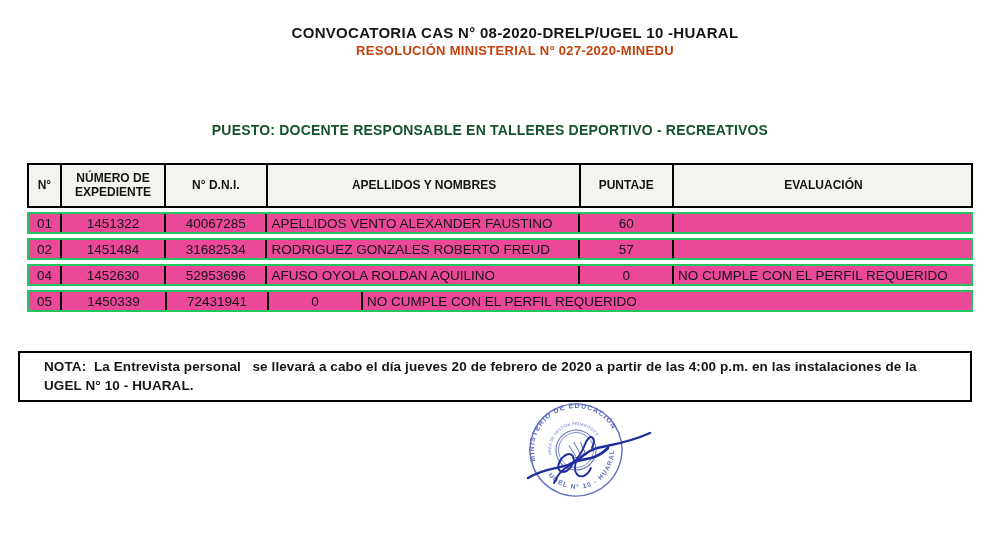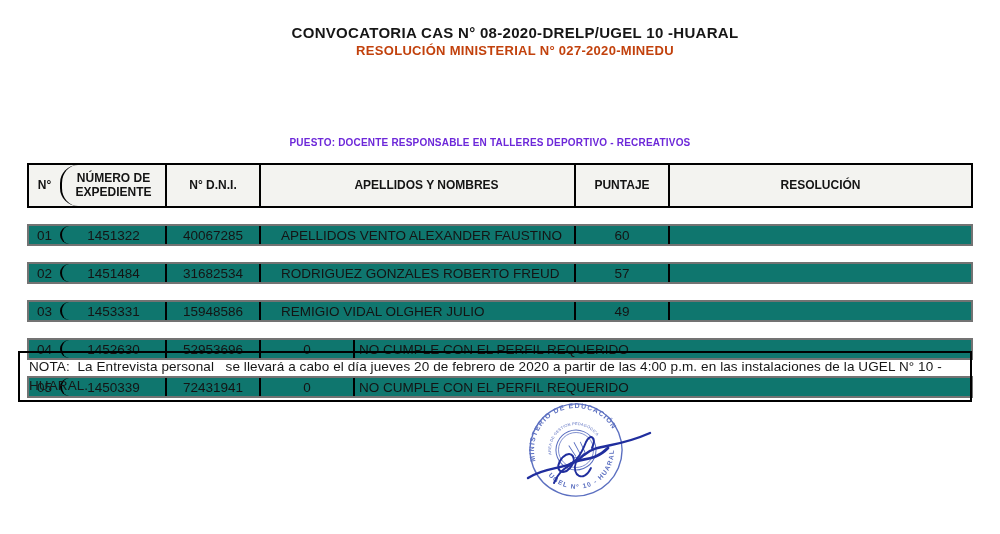--- a/index.html
+++ b/index.html
@@ -33,47 +33,47 @@
   .title-line3 {
     font-size: 13px;
     font-weight: bold;
     letter-spacing: 0.3px;
     line-height: 17px;
     white-space: pre-wrap;
     color: #c2410c;
   }
   .position-line {
     position: absolute;
-    top: 137px; left: 0;
+    top: 122px; left: 0;
     width: 980px;
     text-align: center;
-    font-size: 10px;
+    font-size: 14px;
     font-weight: bold;
     letter-spacing: 0.2px;
-    color: #6d28d9;
+    color: #14532d;
   }
   
   .results-table {
     position: absolute;
     left: 27px; top: 163px;
     width: 946px;
   }
   .results-table * { box-sizing: border-box; }
   .thead {
     display: flex;
     border: 2px solid #000;
     height: 45px;
     background: #f3f3f0;
   }
   .trow {
     display: flex;
-    border: 2px solid #737373;
+    border: 2px solid #22c55e;
     height: 22px;
-    margin-top: 16px;
-    background: #0f766e;
+    margin-top: 4px;
+    background: #ec4899;
   }
   .hcell {
     display: flex;
     align-items: center;
     justify-content: center;
     text-align: center;
     font-weight: bold;
     font-size: 12px;
     line-height: 13.5px;
     border-left: 2px solid #000;
@@ -82,36 +82,36 @@
   .tcell {
     display: flex;
     align-items: center;
     font-size: 13.5px;
     border-left: 2px solid #000;
     overflow: hidden;
     white-space: nowrap;
   }
   .hcell:first-child, .tcell:first-child { border-left: none; }
   .c-num  { width: 31px;  justify-content: center; }
-  .c-exp  { width: 105px; justify-content: center; border-radius: 18px; }
-  .c-dni  { width: 94px; justify-content: center; }
-  .c-name { width: 315px; justify-content: flex-start; padding-left: 20px; text-align: left; }
+  .c-exp  { width: 105px; justify-content: center; }
+  .c-dni  { width: 102px; justify-content: center; }
+  .c-name { width: 315px; justify-content: flex-start; padding-left: 4px; text-align: left; }
   .c-punt { width: 94px;  justify-content: center; }
   .c-obs  { width: 301px; justify-content: flex-start; padding-left: 4px; text-align: left; }
   
   .note-box {
     position: absolute;
     left: 18px; top: 351px;
     width: 954px;
     height: 51px;
     border: 2.5px solid #000;
     box-sizing: border-box;
-    padding: 4px 9px;
+    padding: 4px 24px;
     font-size: 13.5px;
-    font-weight: normal;
+    font-weight: bold;
     line-height: 19px;
     letter-spacing: 0.1px;
     white-space: pre-wrap;
     color: #161616;
   }
   
   .stamp-wrap {
     position: absolute;
     left: 498px; top: 398px;
     width: 176px; height: 134px;
@@ -129,54 +129,47 @@
 
   <div class="position-line">PUESTO: DOCENTE RESPONSABLE EN TALLERES DEPORTIVO - RECREATIVOS</div>
 
   <div class="results-table">
     <div class="thead">
       <div class="hcell c-num">N°</div>
       <div class="hcell c-exp">NÚMERO DE EXPEDIENTE</div>
       <div class="hcell c-dni">N°  D.N.I.</div>
       <div class="hcell c-name" style="justify-content:center;">APELLIDOS  Y NOMBRES</div>
       <div class="hcell c-punt">PUNTAJE</div>
-      <div class="hcell c-obs" style="justify-content:center;">RESOLUCIÓN</div>
+      <div class="hcell c-obs" style="justify-content:center;">EVALUACIÓN</div>
     </div>
 
     <div class="trow">
       <div class="tcell c-num">01</div>
       <div class="tcell c-exp">1451322</div>
       <div class="tcell c-dni">40067285</div>
       <div class="tcell c-name">APELLIDOS VENTO ALEXANDER FAUSTINO</div>
       <div class="tcell c-punt">60</div>
       <div class="tcell c-obs"></div>
     </div>
 
     <div class="trow">
       <div class="tcell c-num">02</div>
       <div class="tcell c-exp">1451484</div>
       <div class="tcell c-dni">31682534</div>
       <div class="tcell c-name">RODRIGUEZ GONZALES ROBERTO FREUD</div>
       <div class="tcell c-punt">57</div>
       <div class="tcell c-obs"></div>
     </div>
 
-    <div class="trow">
-      <div class="tcell c-num">03</div>
-      <div class="tcell c-exp">1453331</div>
-      <div class="tcell c-dni">15948586</div>
-      <div class="tcell c-name">REMIGIO VIDAL OLGHER JULIO</div>
-      <div class="tcell c-punt">49</div>
-      <div class="tcell c-obs"></div>
-    </div>
 
     <div class="trow">
       <div class="tcell c-num">04</div>
       <div class="tcell c-exp">1452630</div>
       <div class="tcell c-dni">52953696</div>
+      <div class="tcell c-name">AFUSO OYOLA ROLDAN AQUILINO</div>
       <div class="tcell c-punt">0</div>
       <div class="tcell c-obs">NO CUMPLE CON EL PERFIL REQUERIDO</div>
     </div>
 
     <div class="trow">
       <div class="tcell c-num">05</div>
       <div class="tcell c-exp">1450339</div>
       <div class="tcell c-dni">72431941</div>
       <div class="tcell c-punt">0</div>
       <div class="tcell c-obs">NO CUMPLE CON EL PERFIL REQUERIDO</div>

